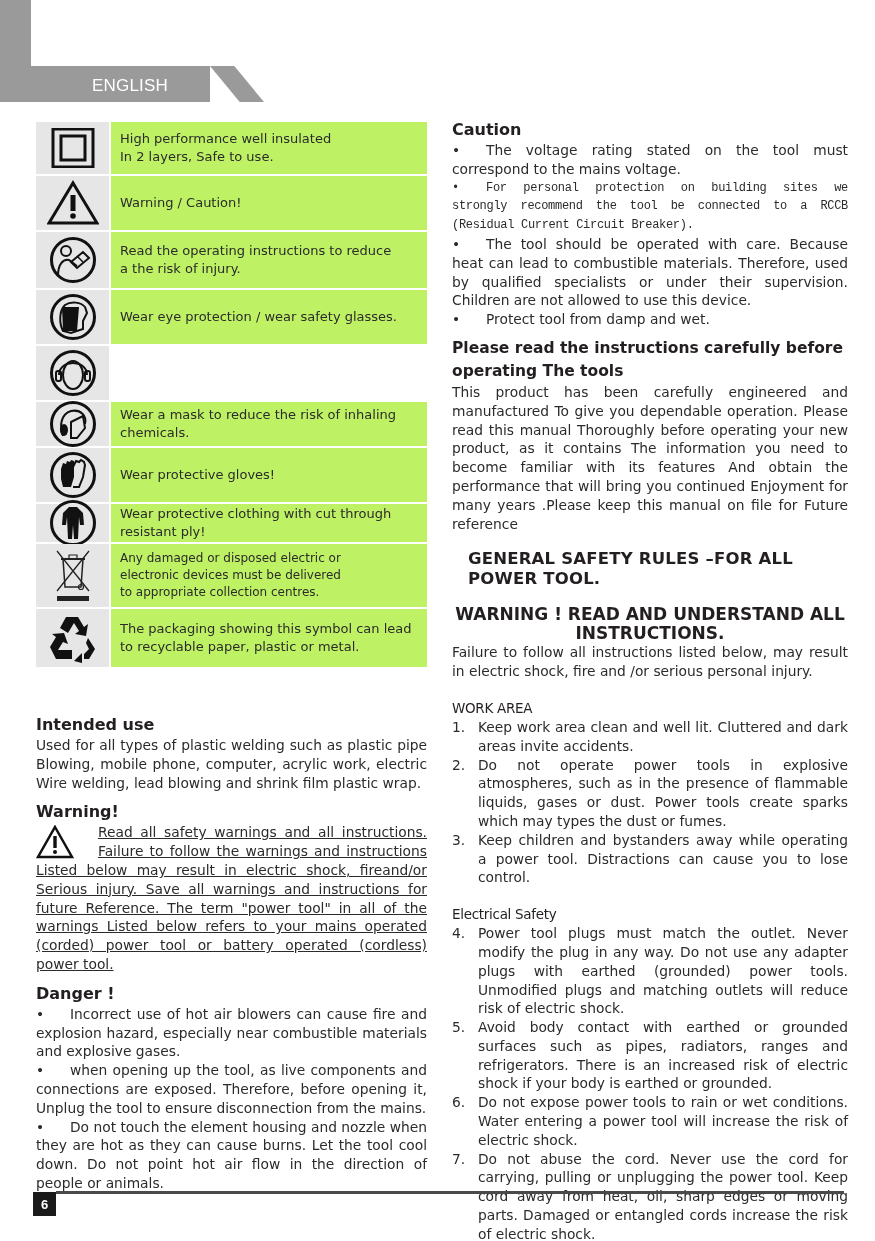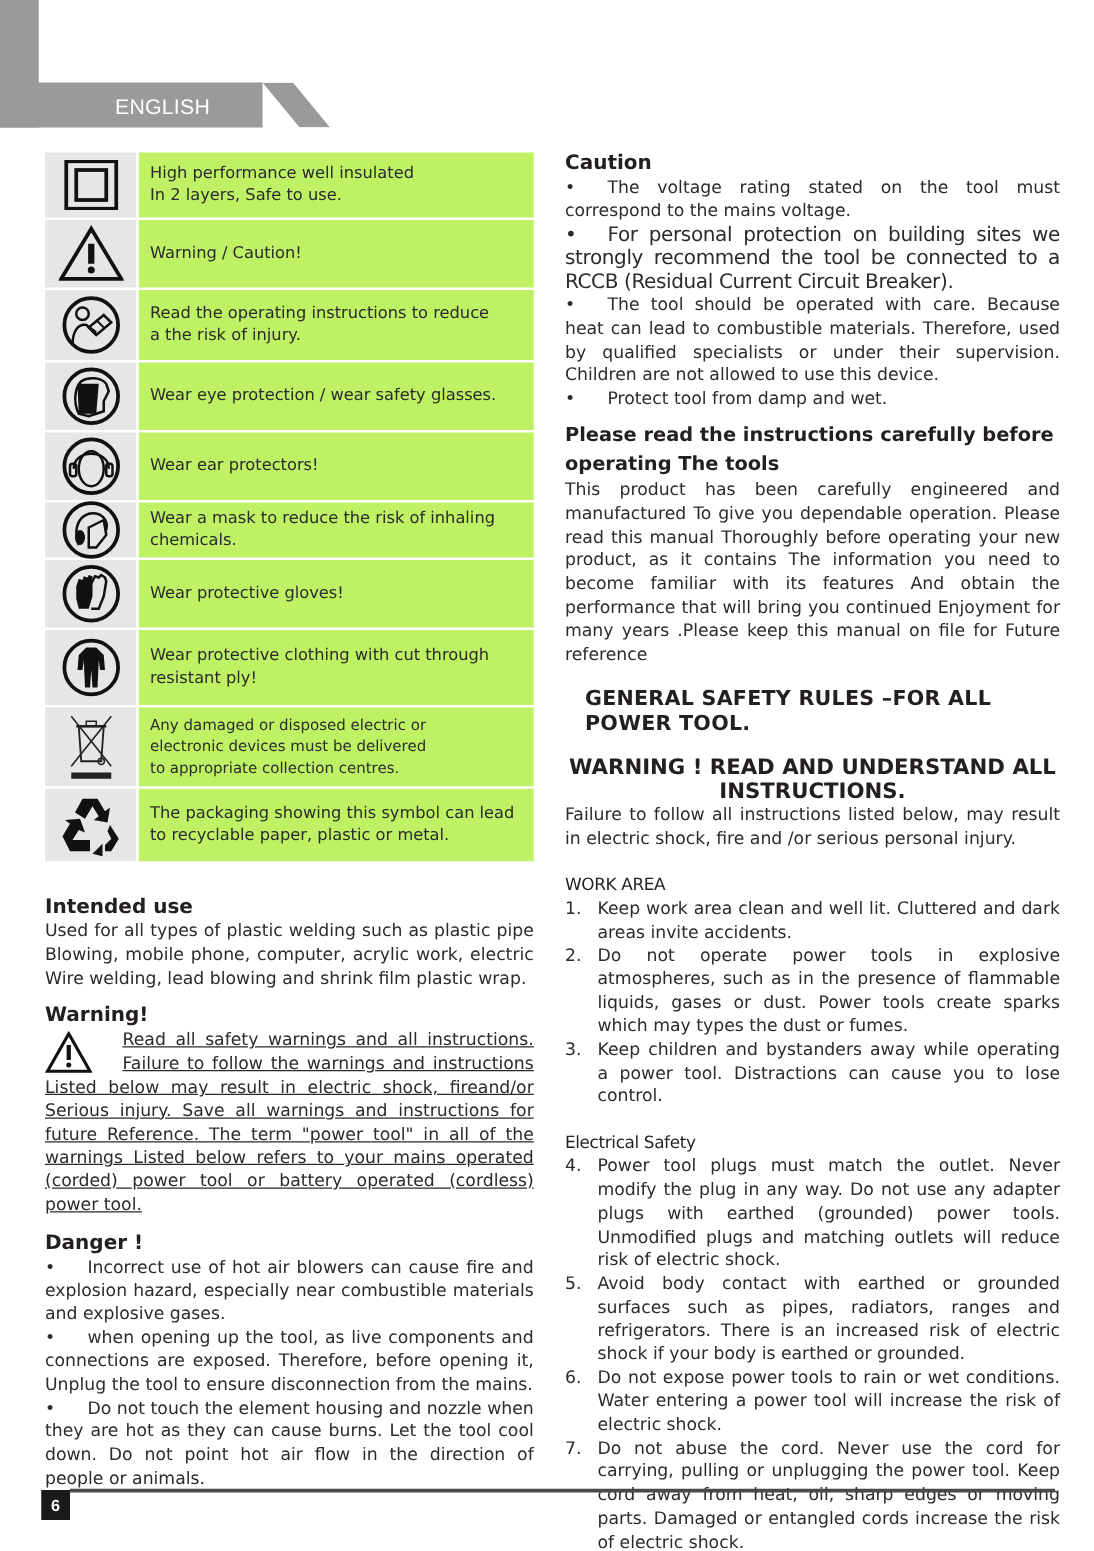--- a/index.html
+++ b/index.html
@@ -97,21 +97,20 @@
   <div class="sym-row" style="height:54px">
     <div class="sym-icon">
       <svg width="48" height="48" viewBox="0 0 48 48">
           <circle cx="24" cy="24" r="21.5" fill="none" stroke="#111" stroke-width="3"></circle>
           <ellipse cx="24" cy="26" rx="10" ry="14" fill="none" stroke="#111" stroke-width="2"></ellipse>
           <path d="M10 26 C10 10 38 10 38 26" fill="none" stroke="#111" stroke-width="2"></path>
           <rect x="7" y="22" width="5" height="10" rx="2" fill="none" stroke="#111" stroke-width="2"></rect>
           <rect x="36" y="22" width="5" height="10" rx="2" fill="none" stroke="#111" stroke-width="2"></rect>
         </svg>
     </div>
-    <div class="sym-text">Wear ear protectors!</div>
   </div>
   <div class="sym-row" style="height:44px">
     <div class="sym-icon">
       <svg width="48" height="48" viewBox="0 0 48 48">
           <circle cx="24" cy="24" r="21.5" fill="none" stroke="#111" stroke-width="3"></circle>
           <path d="M14 36 C10 26 12 14 22 11 C32 9 38 16 36 24" fill="none" stroke="#111" stroke-width="2"></path>
           <path d="M22 22 L34 16 L36 28 L28 38 L22 38 Z" fill="none" stroke="#111" stroke-width="2"></path>
           <ellipse cx="15" cy="30" rx="4" ry="6" fill="#111"></ellipse>
         </svg>
     </div>
@@ -121,21 +120,21 @@
   <div class="sym-row" style="height:54px">
     <div class="sym-icon">
       <svg width="48" height="48" viewBox="0 0 48 48">
           <circle cx="24" cy="24" r="21.5" fill="none" stroke="#111" stroke-width="3"></circle>
           <path d="M12 18 L14 12 L17 13 L18 10 L21 11 L22 9 L25 10 L25 26 L22 36 L14 36 L12 28 Z" fill="#111"></path>
           <path d="M24 16 L27 10 L30 11 L32 9 L35 11 L36 14 L34 26 L30 36 L24 36" fill="none" stroke="#111" stroke-width="2"></path>
         </svg>
     </div>
     <div class="sym-text">Wear protective gloves!</div>
   </div>
-  <div class="sym-row" style="height:60px">
+  <div class="sym-row" style="height:38px">
     <div class="sym-icon">
       <svg width="48" height="48" viewBox="0 0 48 48">
           <circle cx="24" cy="24" r="21.5" fill="none" stroke="#111" stroke-width="3"></circle>
           <path d="M20 8 L28 8 L34 14 L35 26 L31 26 L30 18 L29 40 L25 40 L24 26 L23 40 L19 40 L18 18 L17 26 L13 26 L14 14 Z" fill="#111"></path>
         </svg>
     </div>
     <div class="sym-text">Wear protective clothing with cut through
 resistant ply!</div>
   </div>
   <div class="sym-row" style="height:63px">
@@ -194,21 +193,21 @@
     <p class="bullet"><span class="dot">•</span><span>Incorrect use of hot air blowers can cause fire and explosion hazard, especially near combustible materials and explosive gases.</span></p>
     <p class="bullet"><span class="dot">•</span><span>when opening up the tool, as live components and connections are exposed. Therefore, before opening it, Unplug the tool to ensure disconnection from the mains.</span></p>
     <p class="bullet"><span class="dot">•</span><span>Do not touch the element housing and nozzle when they are hot as they can cause burns. Let the tool cool down. Do not point hot air flow in the direction of people or animals.</span></p>
   </section>
 </div>
 
 <div class="col col-right">
   <section>
     <h3>Caution</h3>
     <p class="bullet"><span class="dot">•</span><span>The voltage rating stated on the tool must correspond to the mains voltage.</span></p>
-    <p class="bullet" style="font-size:16px;letter-spacing:-0.3px;"><span class="dot">•</span><span>For personal protection on building sites we strongly recommend the tool be connected to a RCCB (Residual Current Circuit Breaker).</span></p>
+    <p class="bullet" style="font-size:12px;letter-spacing:-0.3px;font-family:Liberation Mono, monospace;"><span class="dot">•</span><span>For personal protection on building sites we strongly recommend the tool be connected to a RCCB (Residual Current Circuit Breaker).</span></p>
     <p class="bullet"><span class="dot">•</span><span>The tool should be operated with care. Because heat can lead to combustible materials. Therefore, used by qualified specialists or under their supervision. Children are not allowed to use this device.</span></p>
     <p class="bullet"><span class="dot">•</span><span>Protect tool from damp and wet.</span></p>
   </section>
   <div style="height:8px"></div>
   <section>
     <h3 style="font-size:15.5px;line-height:23px;">Please read the instructions carefully before operating The tools</h3>
     <p class="p">This product has been carefully engineered and manufactured To give you dependable operation. Please read this manual Thoroughly before operating your new product, as it contains The information you need to become familiar with its features And obtain the performance that will bring you continued Enjoyment for many years .Please keep this manual on file for Future reference</p>
   </section>
   <section>
     <p class="big-h">GENERAL SAFETY RULES –FOR ALL POWER TOOL.</p>

